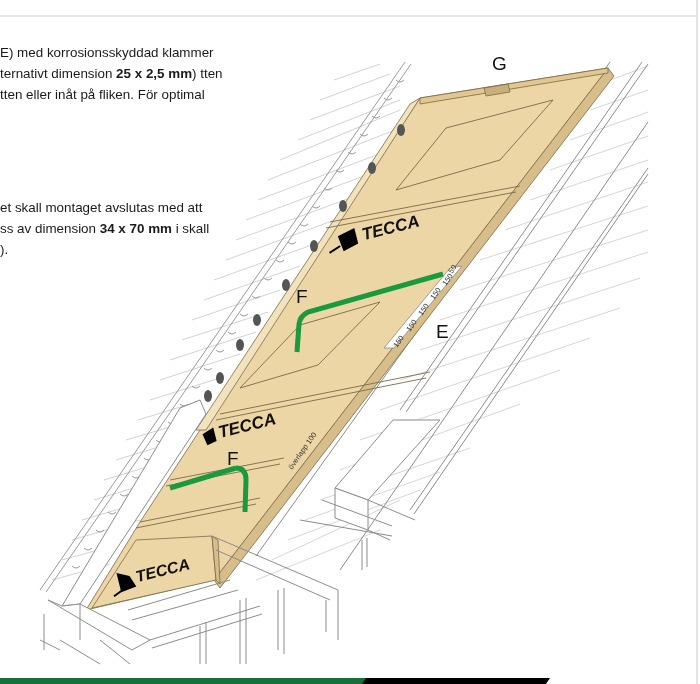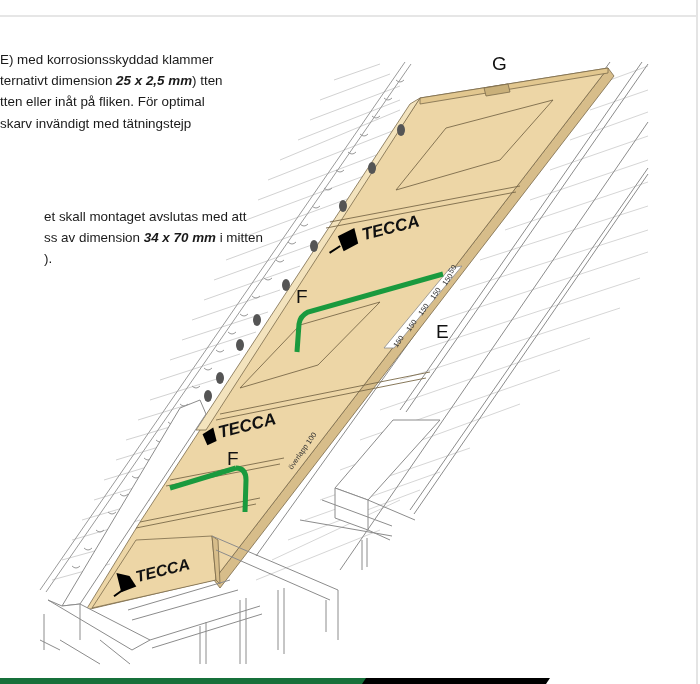--- a/index.html
+++ b/index.html
@@ -7,23 +7,23 @@
     width: 700px; height: 684px; position: relative; overflow: hidden;
     background: #ffffff;
     font-family: "Liberation Sans", "DejaVu Sans", sans-serif;
     color: #1a1a1a;
   }
   .top-rule { position: absolute; left: 0; top: 15px; width: 697px; height: 2px; background: #e6e6e6; }
   .right-rule { position: absolute; left: 696px; top: 0; width: 2px; height: 684px; background: #e4e4e4; }
   .illustration { position: absolute; left: 0; top: 0; width: 700px; height: 684px; }
   .text-block { position: absolute; left: 0; font-size: 13.4px; line-height: 21.2px; white-space: nowrap; }
   .text-block .line { display: block; height: 21.2px; }
-  .text-block b { font-weight: 700; font-style: italic; }
-  #block1 { top: 49px; }
-  #block2 { top: 206px; margin-left: 44px; }
+  .text-block b { font-weight: 700; }
+  #block1 { top: 42px; }
+  #block2 { top: 197px; }
   .label { position: absolute; font-size: 19px; color: #111; line-height: 1; }
   .bottom-bar { position: absolute; left: 0; top: 678px; height: 6px; width: 700px; }
   .bar-green { position: absolute; left: 0; top: 0; height: 6px; width: 366px; background: #17703a; }
   .bar-black { position: absolute; left: 362px; top: 0; height: 6px; width: 188px; background: #000;
                clip-path: polygon(4px 0, 100% 0, calc(100% - 4px) 100%, 0 100%); }
 </style>
 </head>
 <body>
 
 <div class="top-rule"></div>
@@ -222,24 +222,23 @@
 
 <div class="label" style="left:492px; top:54px;">G</div>
 <div class="label" style="left:296px; top:287px;">F</div>
 <div class="label" style="left:436px; top:322px;">E</div>
 <div class="label" style="left:227px; top:449px;">F</div>
 
 <div class="text-block" id="block1">
     <span class="line"><span>E) med korrosionsskyddad klammer</span></span>
     <span class="line"><span>ternativt dimension </span><b>25 x 2,5 mm</b><span>) tten</span></span>
     <span class="line"><span>tten eller inåt på fliken. För optimal</span></span>
-    <span class="line"><span> skarv invändigt med tätningstejp</span></span>
   </div>
 <div class="text-block" id="block2">
     <span class="line"><span>et skall montaget avslutas med att</span></span>
-    <span class="line"><span>ss av dimension </span><b>34 x 70 mm</b><span> i mitten</span></span>
+    <span class="line"><span>ss av dimension </span><b>34 x 70 mm</b><span> i skall</span></span>
     <span class="line"><span>).</span></span>
   </div>
 
 <div class="bottom-bar">
   <div class="bar-green"></div>
   <div class="bar-black"></div>
 </div>
 
 </body></html>

